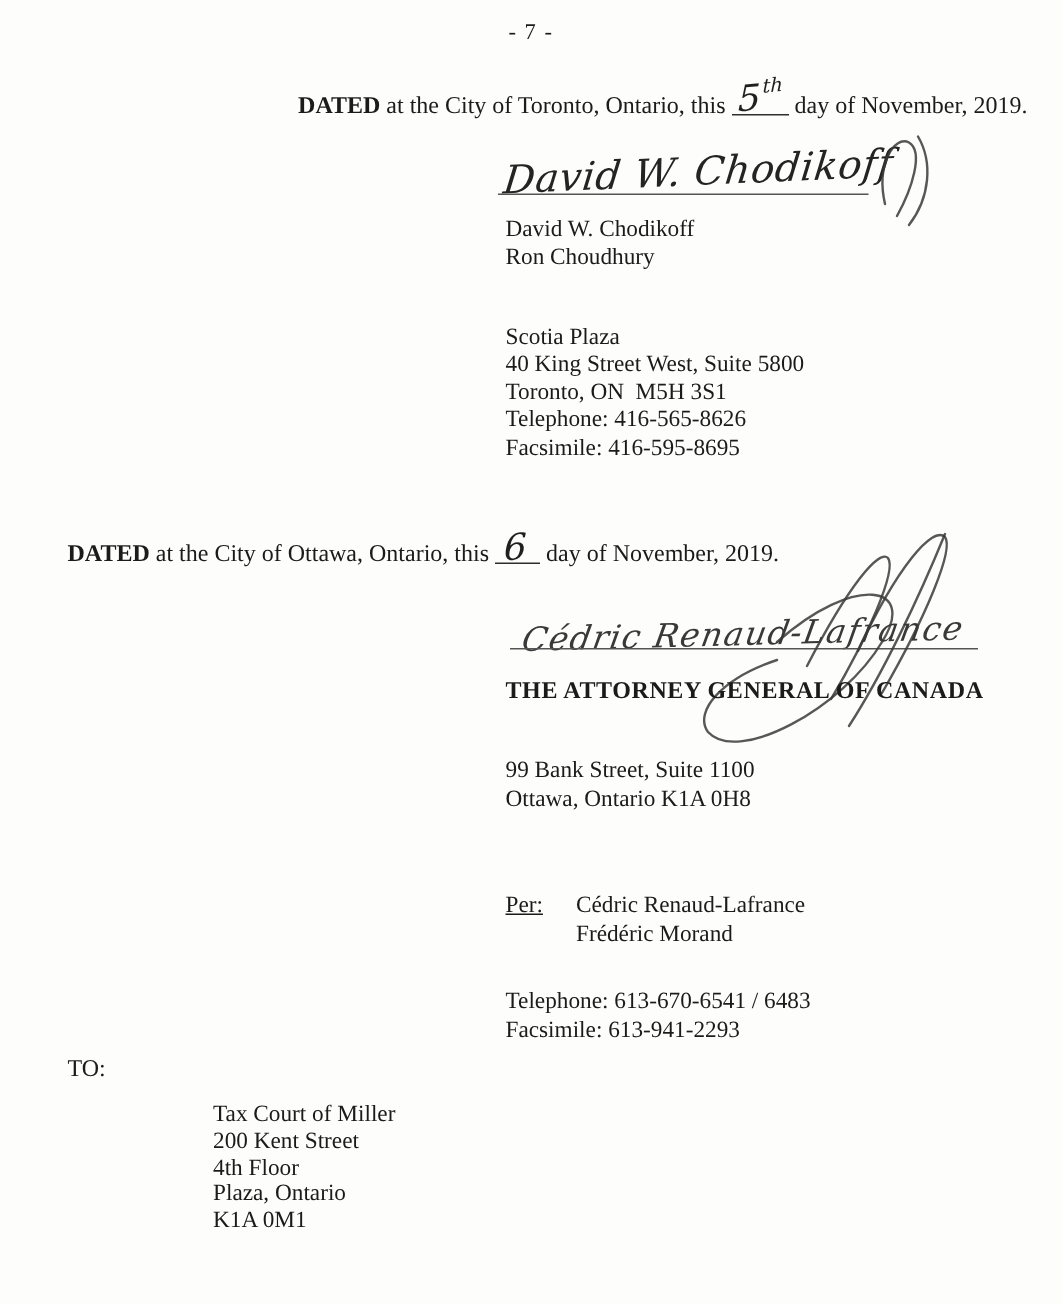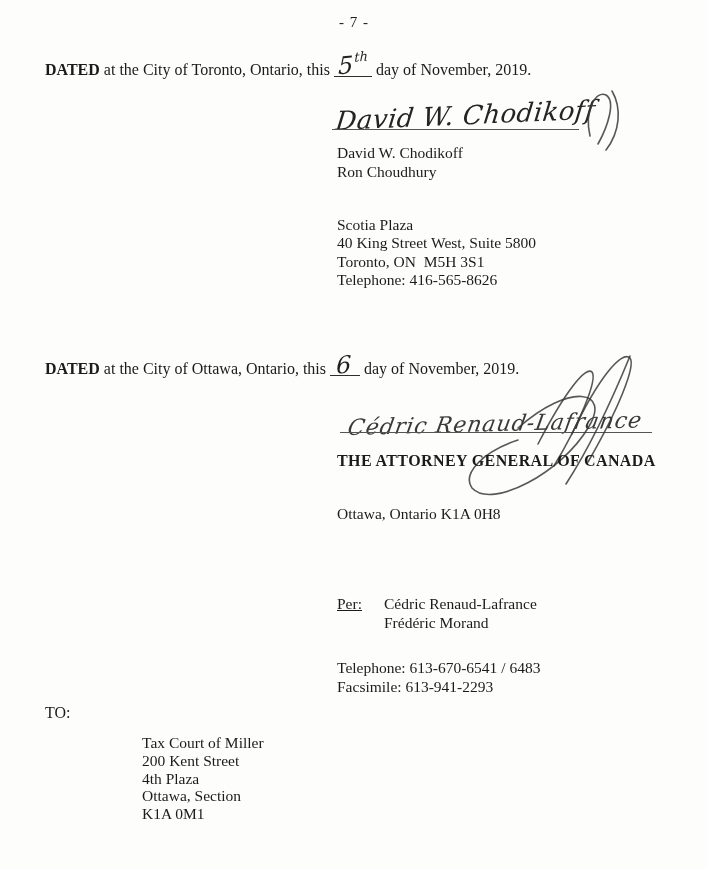--- a/index.html
+++ b/index.html
@@ -21,21 +21,21 @@
   .t15 { font-size: 15.5px; }
   .bold { font-weight: bold; }
   .pre { white-space: pre-wrap; }
   .page-number {
     top: 14px; left: 0; right: 0;
     text-align: center;
     font-size: 15px;
     letter-spacing: 1px;
   }
   .dated-line { left: 45px; width: 640px; white-space: nowrap; }
-  .dated-1 { top: 61px; }
+  .dated-1 { top: 61px; text-align: right; }
   .dated-2 { top: 360px; }
   .blank {
     display: inline-block;
     position: relative;
     border-bottom: 1.4px solid #2e2e2e;
     height: 15px;
     vertical-align: -2px;
   }
   .blank-1 { width: 38px; }
   .blank-2 { width: 30px; }
@@ -127,54 +127,56 @@
   <div class="abs names-block t15">
     <div>David W. Chodikoff</div>
     <div>Ron Choudhury</div>
   </div>
 
   <div class="abs firm-block t15">
     <div class="pre">Scotia Plaza</div>
     <div class="pre">40 King Street West, Suite 5800</div>
     <div class="pre">Toronto, ON  M5H 3S1</div>
     <div class="pre">Telephone: 416-565-8626</div>
+    <div class="pre">Facsimile: 416-595-8695</div>
   </div>
 
   <div class="abs dated-line dated-2 t16">
     <span class="bold">DATED</span><span class="pre"> at the City of Ottawa, Ontario, this </span><span class="blank blank-2"><span class="hand hand-day-2">6</span></span><span class="pre"> day of November, 2019.</span>
   </div>
 
   <div class="sig-area sig-2">
     <span class="script">Cédric Renaud-Lafrance</span>
     <span class="sig-line"></span>
   </div>
   <svg class="flourish" style="left:420px; top:348px;" width="262" height="180" viewBox="0 0 262 180">
     <path d="M152,86 C178,30 202,2 210,10 C216,18 198,62 168,114"></path>
     <path d="M210,8 C192,52 168,102 146,136"></path>
     <path d="M118,96 C146,42 166,18 172,24 C178,32 158,78 134,118"></path>
     <path d="M98,80 C150,34 192,42 168,80 C142,124 72,162 52,140 C42,126 62,104 98,92"></path>
   </svg>
 
   <div class="abs ag-heading">THE ATTORNEY GENERAL OF CANADA</div>
 
   <div class="abs doj-block t15">
+    <div class="pre">99 Bank Street, Suite 1100</div>
     <div class="pre">Ottawa, Ontario K1A 0H8</div>
   </div>
 
   <div class="abs per-block t15">
     <span class="per-label">Per:</span><span class="per-names"><span style="display:block">Cédric Renaud-Lafrance</span><span style="display:block">Frédéric Morand</span></span>
   </div>
 
   <div class="abs contacts-block t15">
     <div class="pre">Telephone: 613-670-6541 / 6483</div>
     <div class="pre">Facsimile: 613-941-2293</div>
   </div>
 
   <div class="abs to-label t16">TO:</div>
   <div class="abs to-address t15">
     <div class="pre">Tax Court of Miller</div>
     <div class="pre">200 Kent Street</div>
-    <div class="pre">4th Plaza</div>
-    <div class="pre">Ottawa, Section</div>
+    <div class="pre">4th Floor</div>
+    <div class="pre">Plaza, Ontario</div>
     <div class="pre">K1A 0M1</div>
   </div>
 
 </div>
 
 </body></html>

